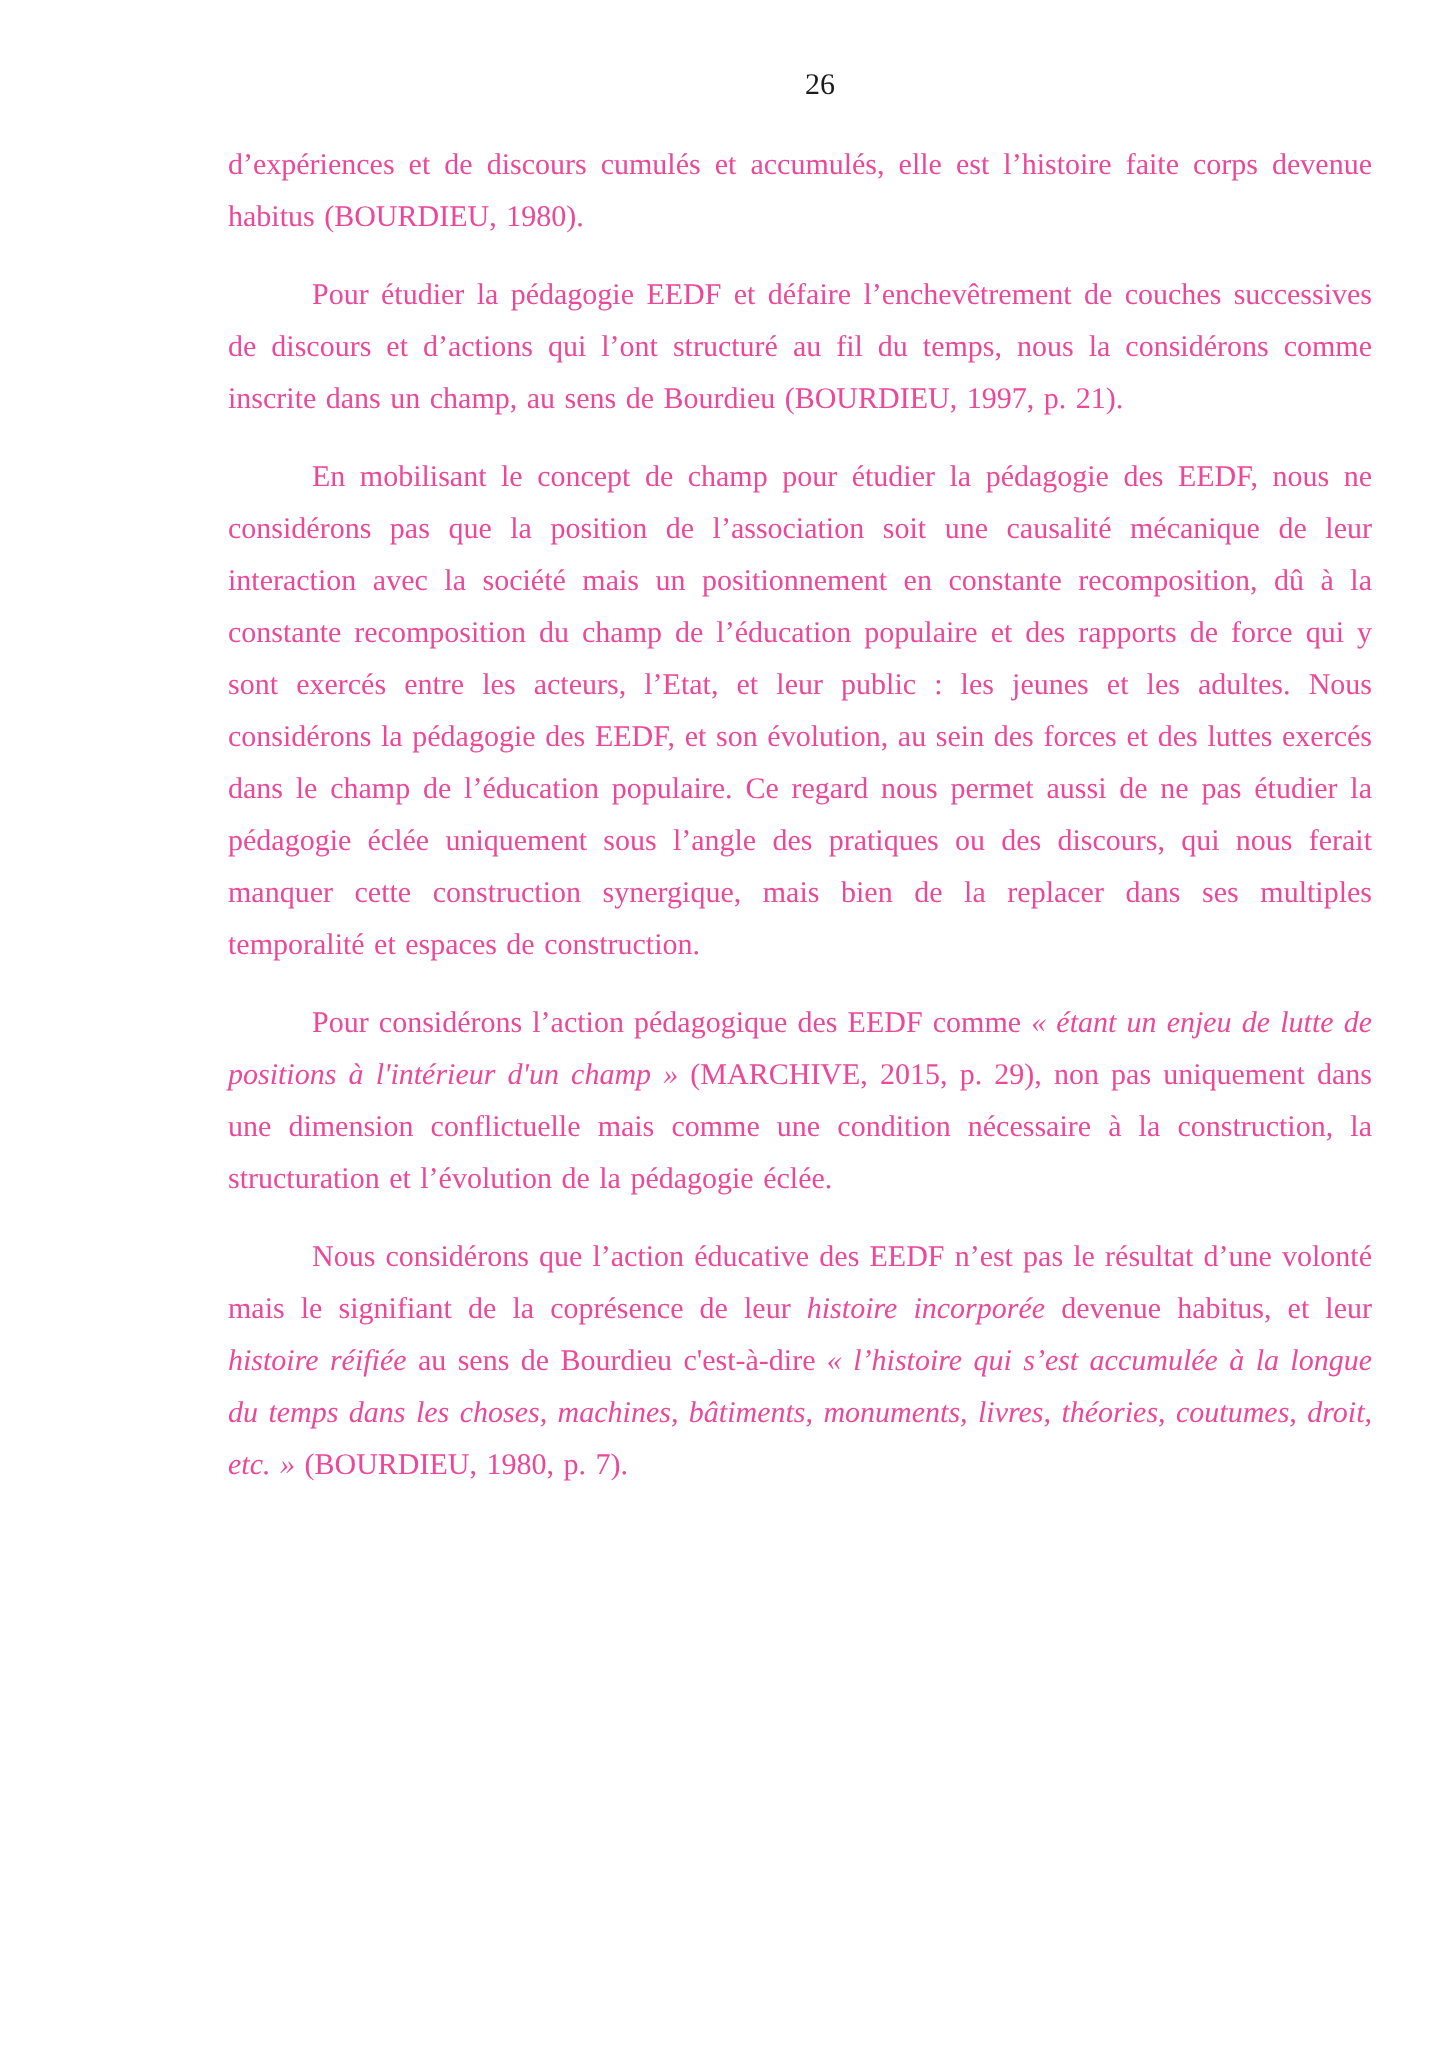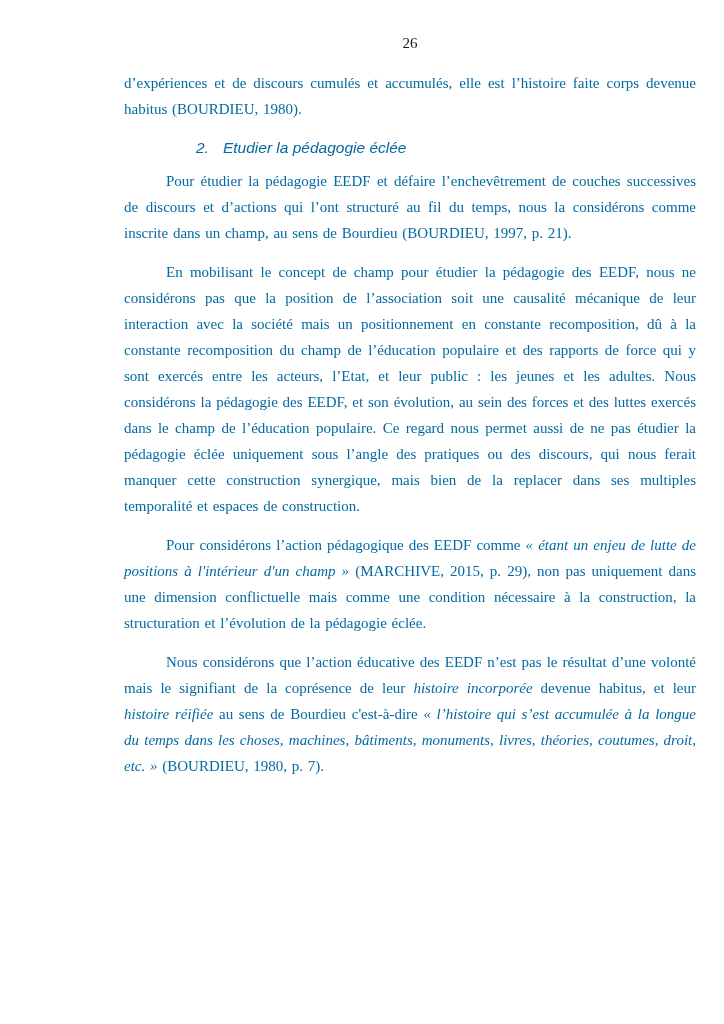--- a/index.html
+++ b/index.html
@@ -22,26 +22,26 @@
     left: 48px;
     width: 724px;
     text-align: center;
     font-size: 15px;
     line-height: 18px;
     color: #1b1b1b;
   }
   .content {
     position: absolute;
     top: 70px;
-    left: 124px;
+    left: 114px;
     width: 572px;
     font-size: 15px;
     line-height: 26px;
     text-align: justify;
-    color: #0369a1;
+    color: #ec4899;
   }
   .para {
     margin: 0 0 13px 0;
     text-indent: 42px;
     word-spacing: 1px;
   }
   .para.continuation {
     text-indent: 0;
   }
   .section-heading {
@@ -69,23 +69,20 @@
 <div class="page">
 
   <div class="page-number">26</div>
 
   <div class="content">
 
     <p class="para continuation">
       <span>d’expériences et de discours cumulés et accumulés, elle est l’histoire faite corps devenue habitus (BOURDIEU, 1980).</span>
     </p>
 
-    <h3 class="section-heading">
-      <span class="heading-num">2.</span><span>Etudier la pédagogie éclée</span>
-    </h3>
 
     <p class="para">
       <span>Pour étudier la pédagogie EEDF et défaire l’enchevêtrement de couches successives de discours et d’actions qui l’ont structuré au fil du temps, nous la considérons comme inscrite dans un champ, au sens de Bourdieu (BOURDIEU, 1997, p. 21).</span>
     </p>
 
     <p class="para">
       <span>En mobilisant le concept de champ pour étudier la pédagogie des EEDF, nous ne considérons pas que la position de l’association soit une causalité mécanique de leur interaction avec la société mais un positionnement en constante recomposition, dû à la constante recomposition du champ de l’éducation populaire et des rapports de force qui y sont exercés entre les acteurs, l’Etat, et leur public : les jeunes et les adultes. Nous considérons la pédagogie des EEDF, et son évolution, au sein des forces et des luttes exercés dans le champ de l’éducation populaire. Ce regard nous permet aussi de ne pas étudier la pédagogie éclée uniquement sous l’angle des pratiques ou des discours, qui nous ferait manquer cette construction synergique, mais bien de la replacer dans ses multiples temporalité et espaces de construction.</span>
     </p>
 
     <p class="para">

